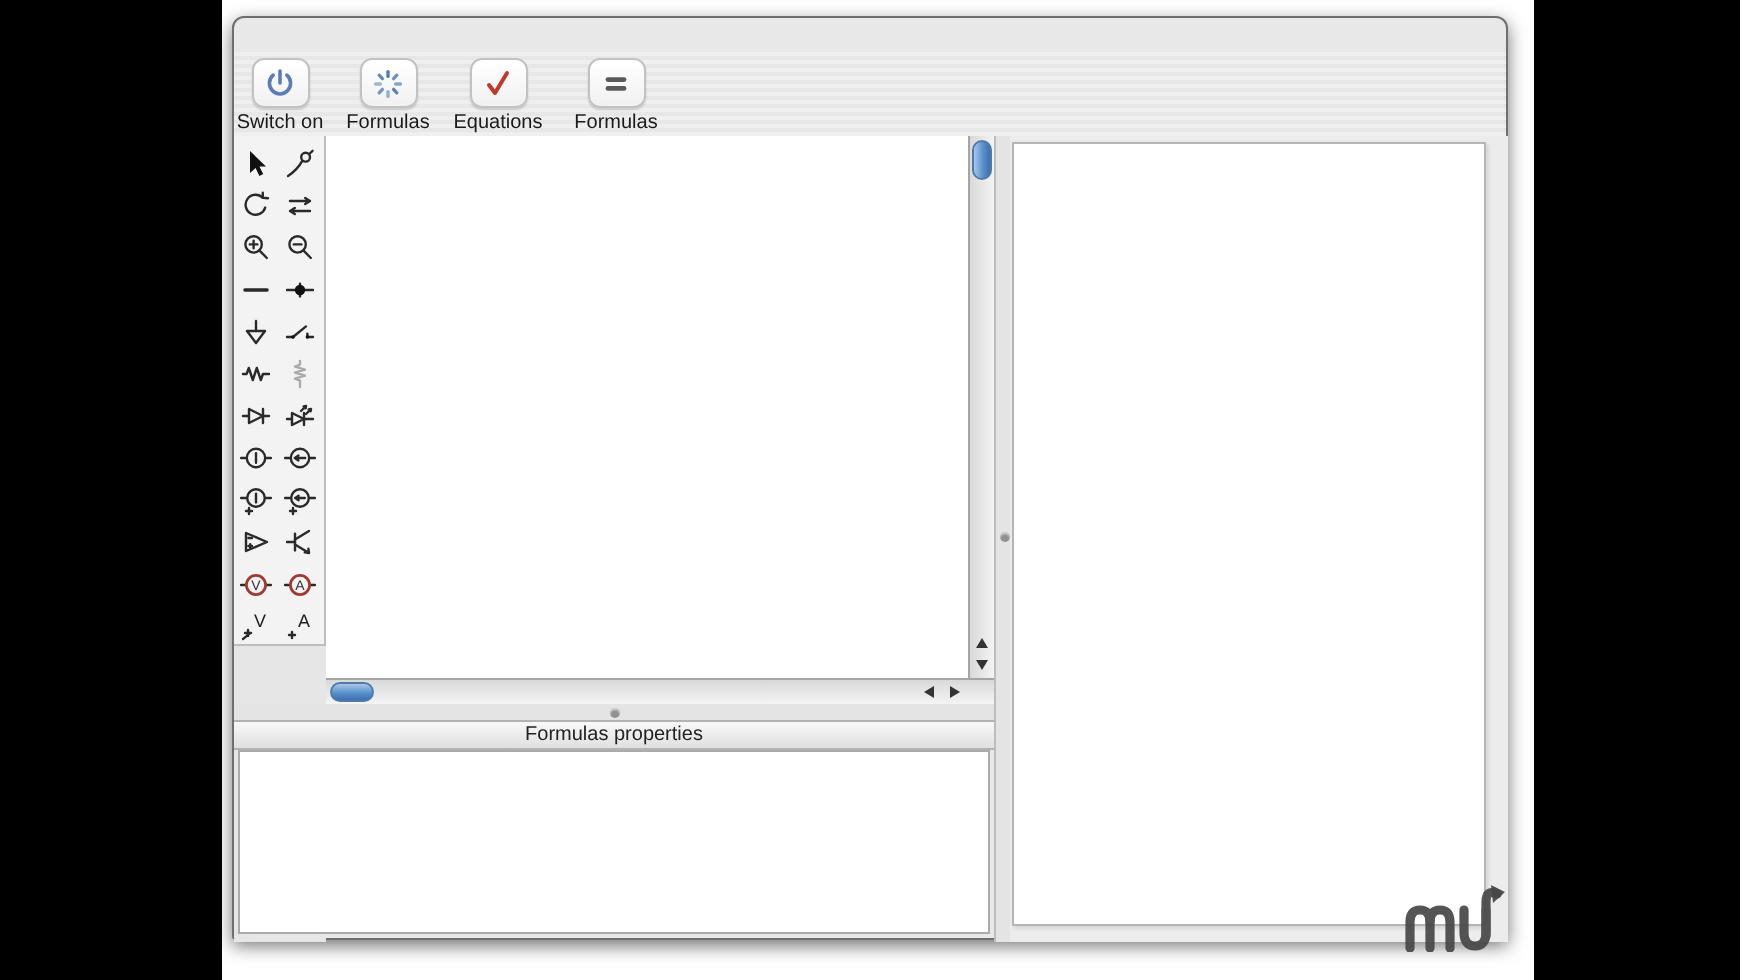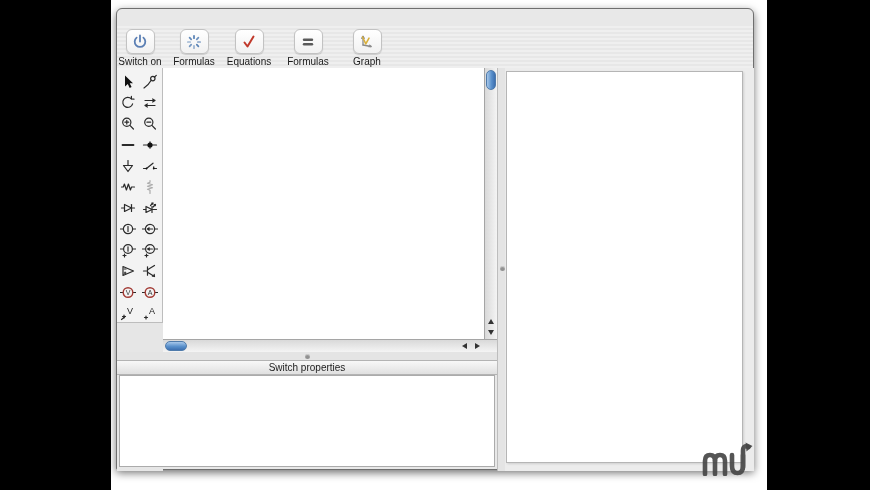--- a/index.html
+++ b/index.html
@@ -146,36 +146,20 @@
         <svg width="18" height="18" viewBox="0 0 18 18">
               <g stroke="#5a5a5a" stroke-width="2.4" stroke-linecap="round">
                 <path d="M5 6.8 H13"></path>
                 <path d="M5 11.2 H13"></path>
               </g>
             </svg>
       </span>
         </div>
       <div class="tb-label">Formulas</div>
     </div>
-    <div class="abs tb-item" style="left:200px">
-      <div class="tb-btn">
-          <span>
-        <svg width="18" height="18" viewBox="0 0 18 18">
-          <g stroke="#8a8a8a" stroke-width="1.3" fill="none" stroke-linecap="round">
-            <path d="M5 3.5 V12"></path>
-                <path d="M5 3.5 L3.7 5.3 M5 3.5 L6.3 5.3"></path>
-            <path d="M5 12 L13 13.5"></path>
-                <path d="M13 13.5 L11 13.6 M13 13.5 L11.6 12.1"></path>
-          </g>
-          <path d="M4.5 4 L7.8 10.8 L11 5.2" stroke="#d9b03c" stroke-width="1.6" fill="none" stroke-linecap="round" stroke-linejoin="round"></path>
-        </svg>
-      </span>
-        </div>
-      <div class="tb-label">Graph</div>
-    </div>
   </div>
 
   <div class="abs" id="palette">
     <div class="tool">
       <svg width="16" height="16" viewBox="0 0 16 16">
           <path d="M5 1.5 L5 12.5 L7.8 10 L9.7 14 L11.6 13 L9.7 9.3 L13 9.3 Z" fill="#111"></path>
         </svg>
       </div>
     <div class="tool">
       <svg width="16" height="16" viewBox="0 0 16 16" class="ic">
@@ -357,21 +341,21 @@
       </div>
     <div class="abs sb-btn" id="hsb-right">
         <div class="tri-right"></div>
       </div>
     <div class="abs" id="sb-corner"></div>
   </div>
 
   <div class="abs" id="split-h">
     <div class="abs grip" id="grip-h"></div>
   </div>
-  <div class="abs" id="props-header">Switch properties</div>
+  <div class="abs" id="props-header">Formulas properties</div>
   <div class="abs" id="props-body"></div>
 
   <div class="abs" id="split-v">
     <div class="abs grip" id="grip-v"></div>
   </div>
   <div class="abs" id="right-panel">
     <div class="abs" id="right-doc"></div>
   </div>
 
 </div>

